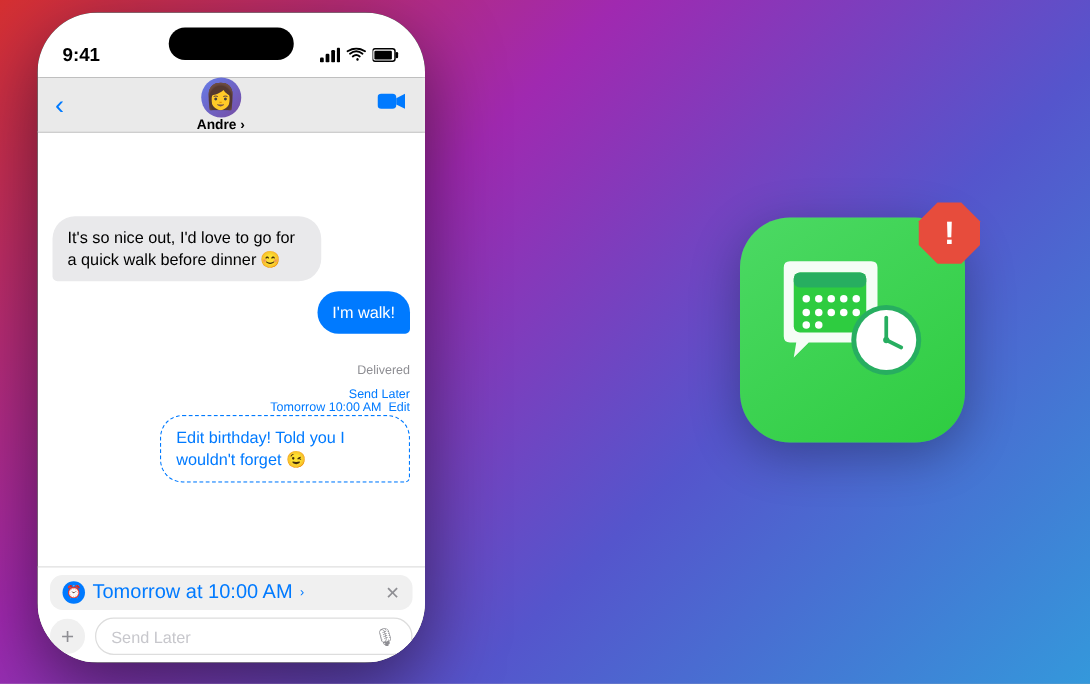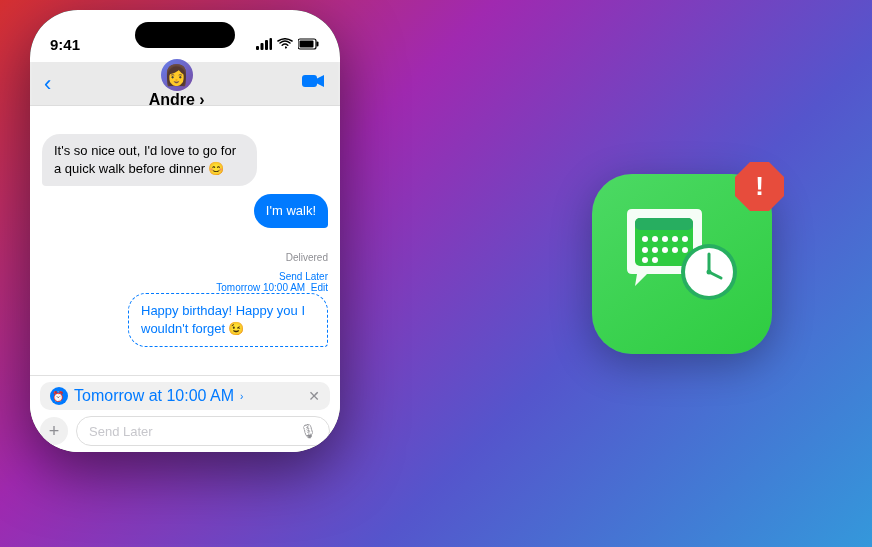--- a/index.html
+++ b/index.html
@@ -23,21 +23,21 @@
     .phone-wrapper {
       position: absolute;
       left: 30px;
       top: 10px;
       width: 340px;
       height: 530px;
     }
 
     .phone-frame {
       width: 310px;
-      height: 442px;
+      height: 520px;
       background: #1a1a1a;
       border-radius: 48px;
       position: relative;
       box-shadow: 0 20px 60px rgba(0,0,0,0.5), inset 0 0 0 2px #444;
       overflow: hidden;
     }
 
     
     .dynamic-island {
       position: absolute;
@@ -119,21 +119,21 @@
       background: linear-gradient(135deg, #667eea, #764ba2);
       display: flex;
       align-items: center;
       justify-content: center;
       font-size: 16px;
       color: white;
       overflow: hidden;
     }
 
     .nav-name {
-      font-size: 16px;
+      font-size: 11px;
       color: #000;
       font-weight: 600;
     }
 
     .nav-video {
       color: #007AFF;
       font-size: 18px;
     }
 
     
@@ -421,21 +421,21 @@
         </div>
 
         <div class="send-later-scheduled">
           <div class="send-later-label">
             <span>Send Later</span><br>
             <span>Tomorrow 10:00 AM</span>
             &nbsp;<span style="color:#007AFF;font-weight:500">Edit</span>
           </div>
 
           <div class="msg-dashed">
-            <span>Happy birthday! Happy you I wouldn't forget 😉</span>
+            <span>Edit birthday! Told you I wouldn't forget 😉</span>
           </div>
         </div>
 
       </div>
 
       <div class="input-area">
 
         <div class="scheduled-pill">
           <div class="scheduled-pill-left">
             <div class="clock-icon">⏰</div>

